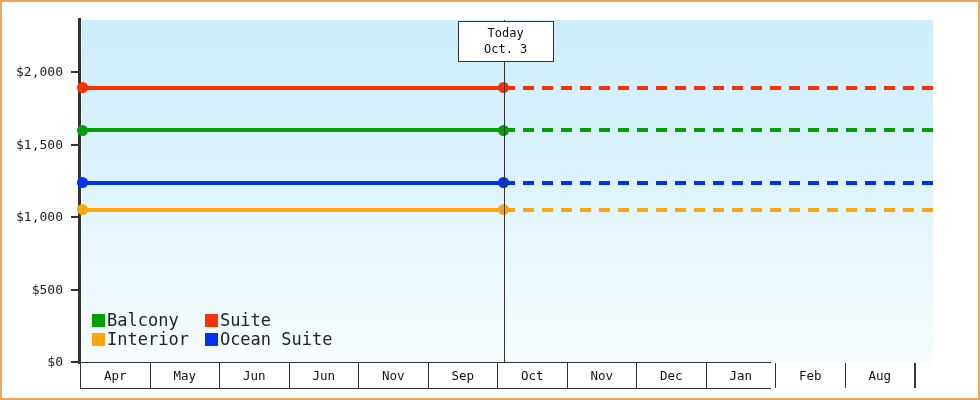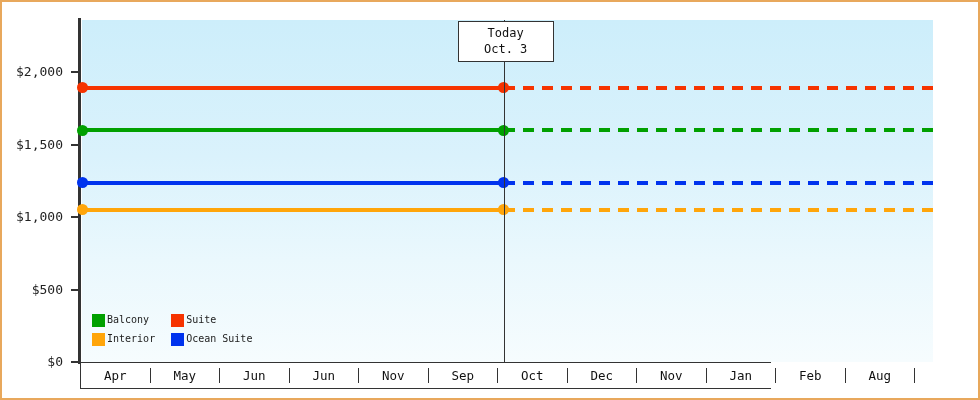--- a/index.html
+++ b/index.html
@@ -103,21 +103,21 @@
 
   
   #legend {
     position: absolute;
     left: 90px;
     top: 311px;
     display: grid;
     grid-template-columns: auto auto;
     grid-column-gap: 16px;
     grid-row-gap: 5px;
-    font-size: 10px;
+    font-size: 17px;
     color: #222222;
   }
   .legend-entry {
     display: flex;
     align-items: center;
   }
   .legend-swatch {
     width: 13px;
     height: 13px;
     margin-right: 2px;
@@ -134,21 +134,20 @@
     left: 78px;
     top: 360px;
     width: 691px;
     height: 27px;
     display: flex;
     border-top: 1px solid #333333;
     border-bottom: 1px solid #333333;
     border-left: 1px solid #333333;
     box-sizing: border-box;
     background: #ffffff;
-    align-items: center;
   }
   .month-cell {
     flex: 0 0 69.5px;
     border-right: 1px solid #333333;
     box-sizing: border-box;
     display: flex;
     align-items: center;
     justify-content: center;
     font-size: 12.5px;
     color: #111111;
@@ -224,21 +223,21 @@
     </div>
 
   <div id="x-axis">
       <div class="month-cell">Apr</div>
       <div class="month-cell">May</div>
       <div class="month-cell">Jun</div>
       <div class="month-cell">Jun</div>
       <div class="month-cell">Nov</div>
       <div class="month-cell">Sep</div>
       <div class="month-cell">Oct</div>
+      <div class="month-cell">Nov</div>
       <div class="month-cell">Dec</div>
-      <div class="month-cell">Nov</div>
       <div class="month-cell">Jan</div>
       <div class="month-cell">Feb</div>
       <div class="month-cell">Aug</div>
       <div class="month-cell trailing"></div>
     </div>
 
 </div>
 
 </body></html>

